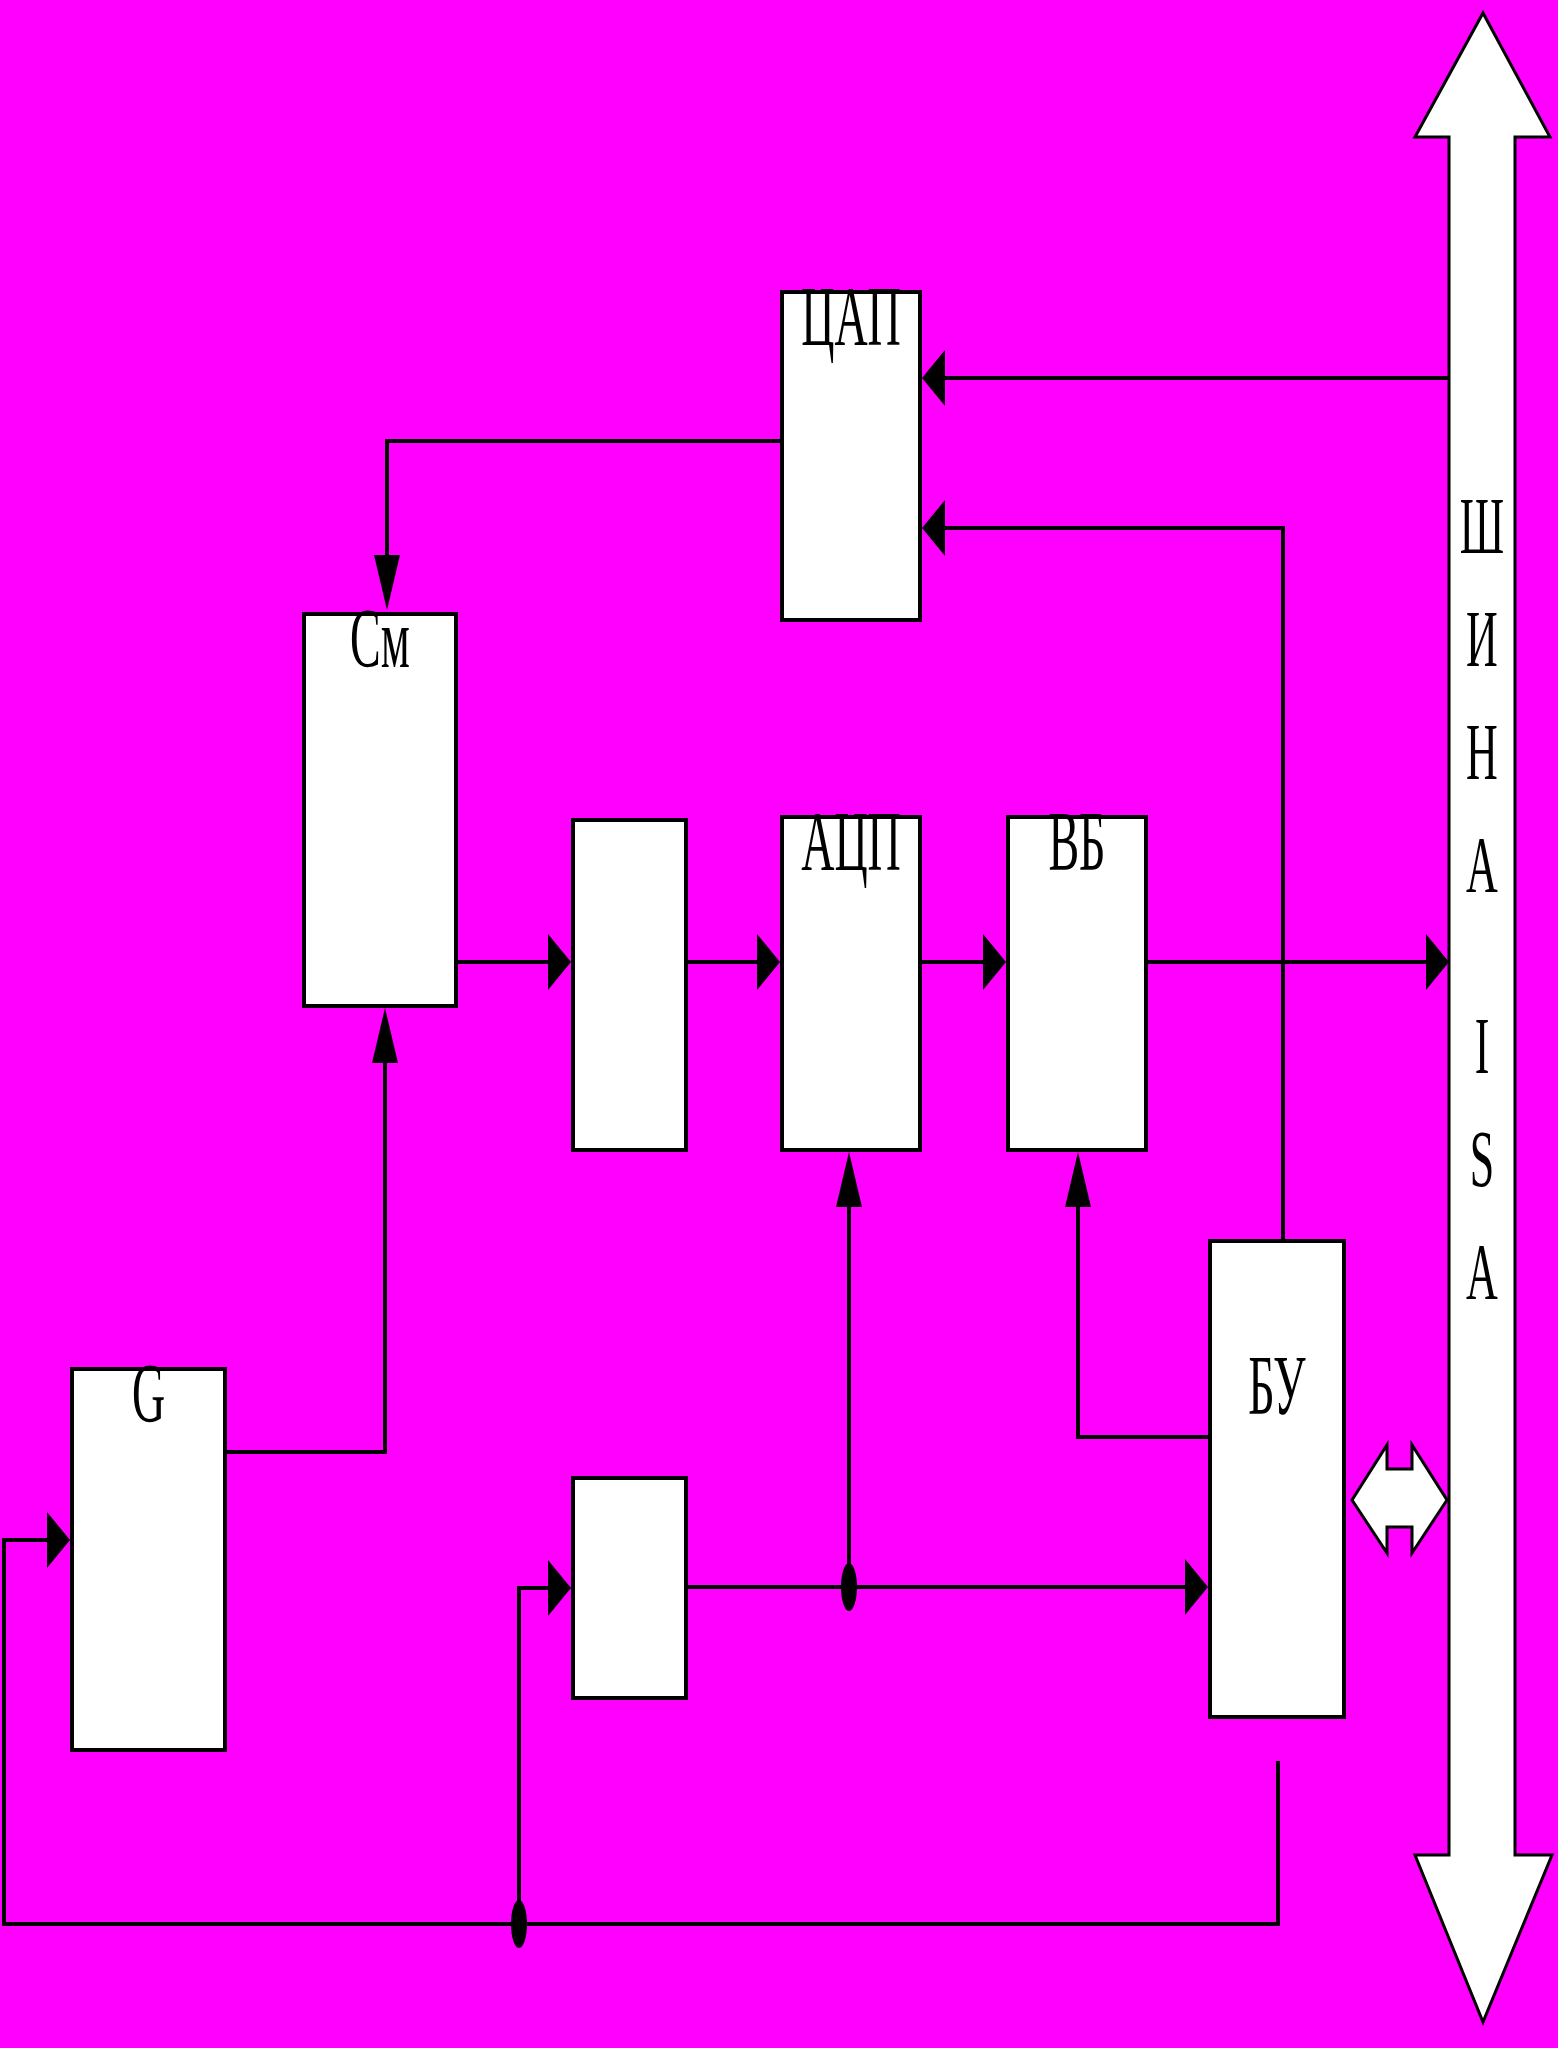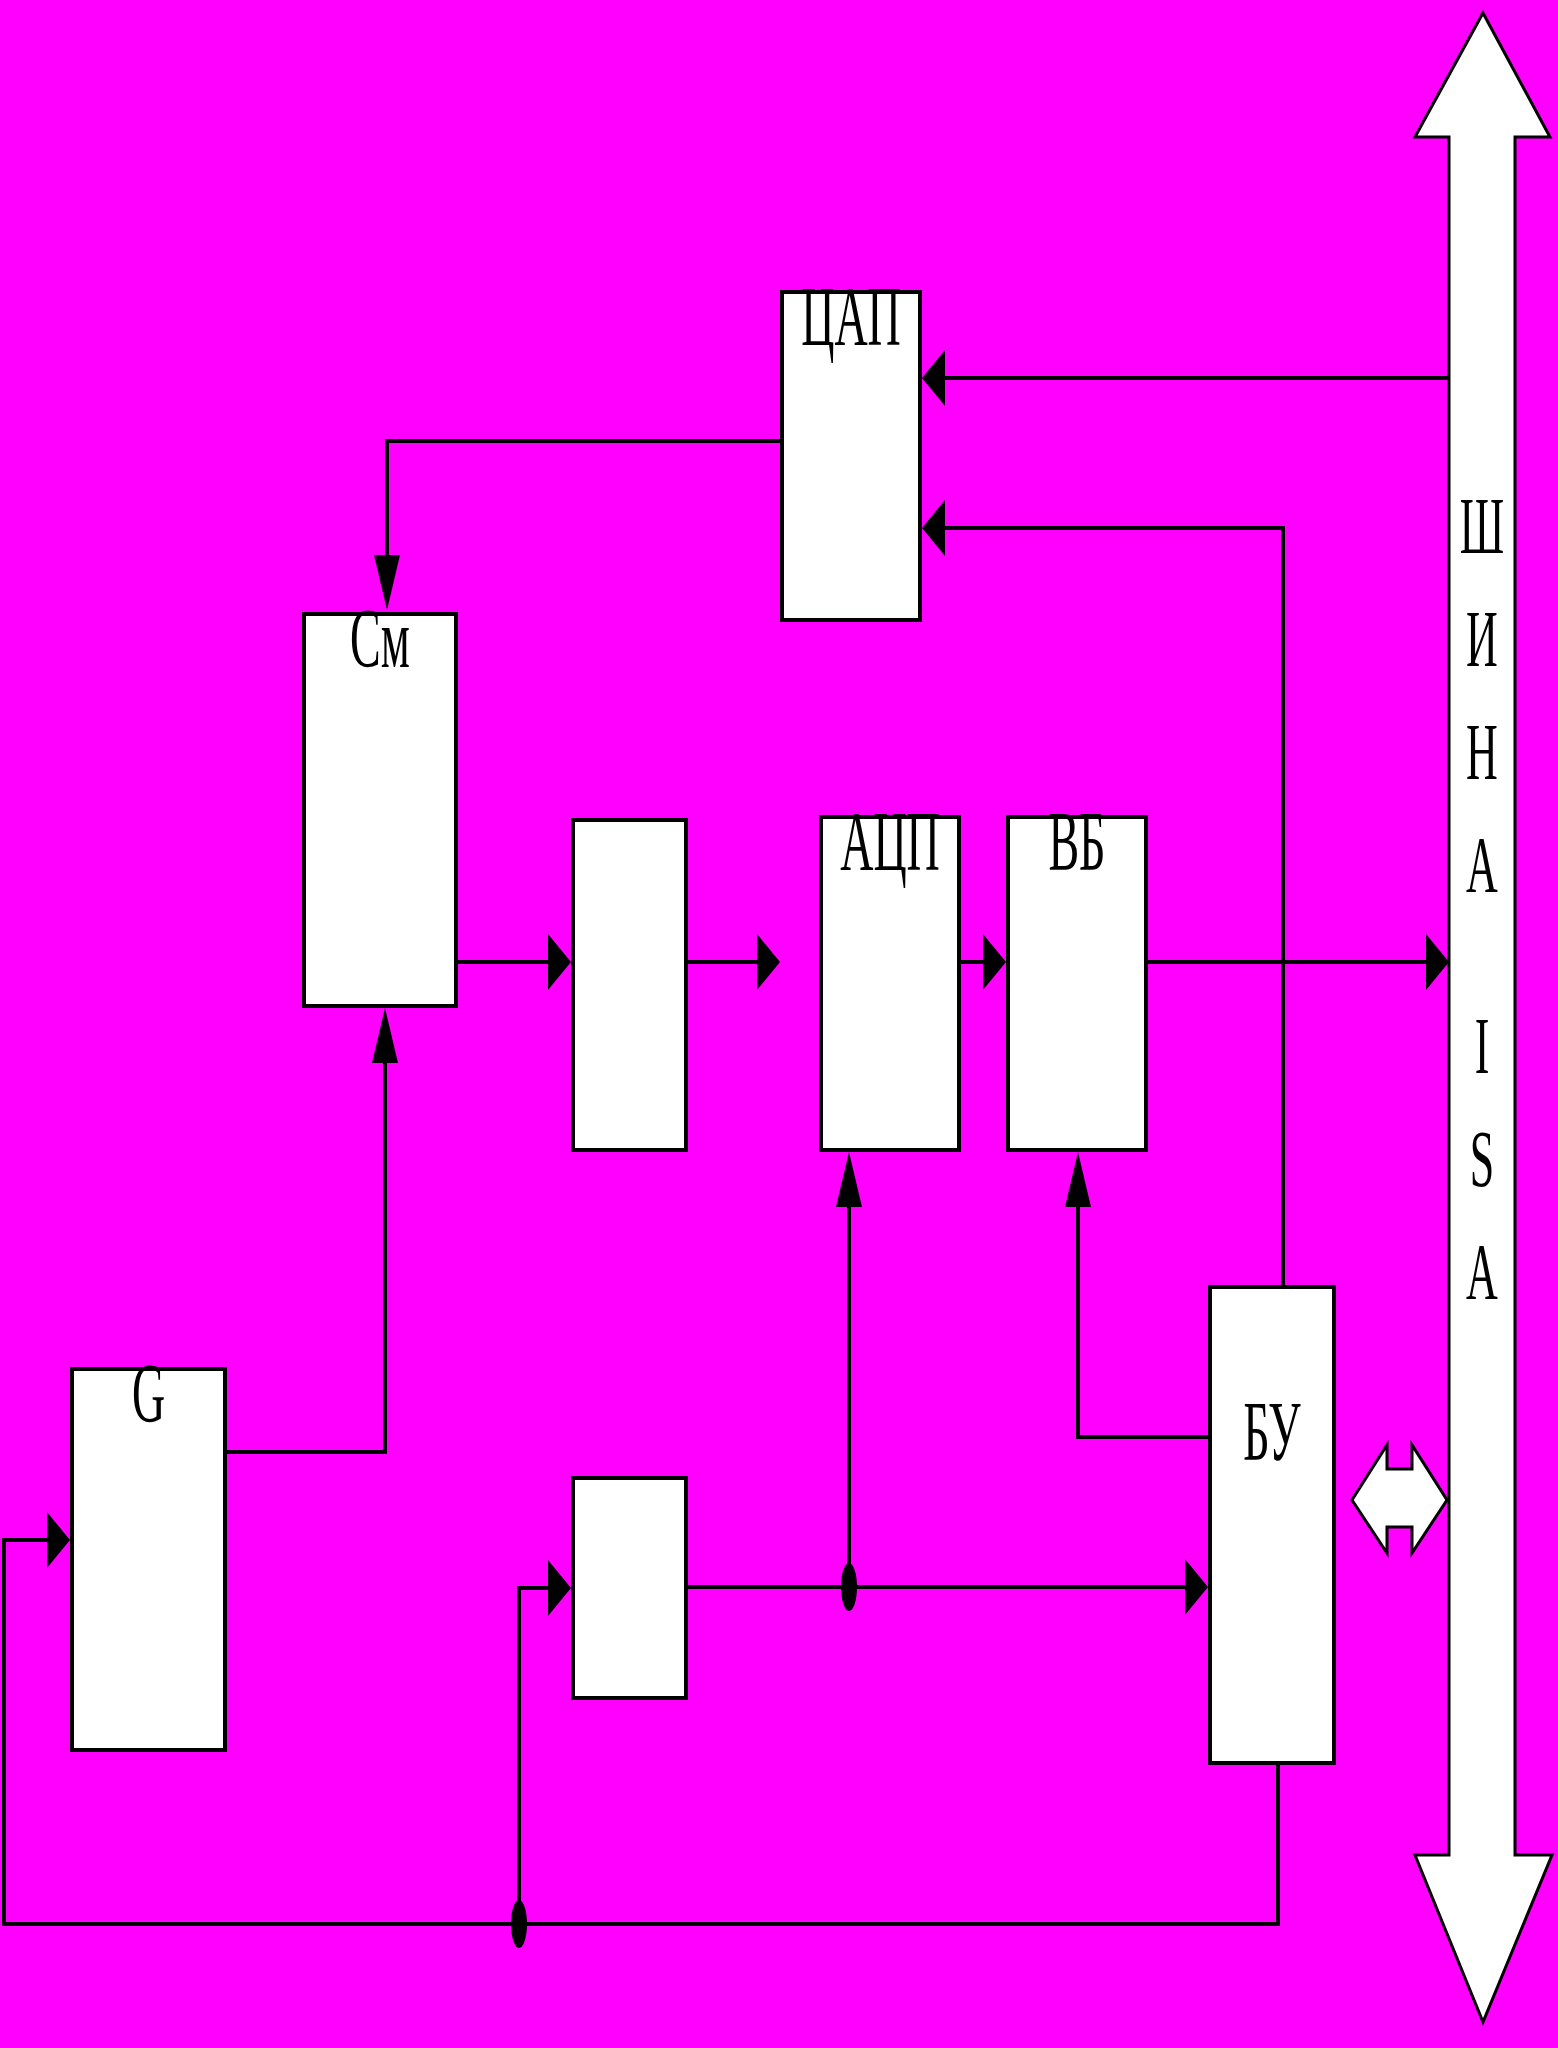--- a/index.html
+++ b/index.html
@@ -106,29 +106,29 @@
   </div>
 
   <div class="block" style="left:302px;top:612px;width:156px;height:396px;">
     <span class="lbl">См</span>
   </div>
 
   <div class="block" style="left:571px;top:818px;width:117px;height:334px;">
     <span class="lbl"></span>
   </div>
 
-  <div class="block" style="left:780px;top:815px;width:142px;height:337px;margin-left:39px;">
+  <div class="block" style="left:780px;top:815px;width:142px;height:337px;">
     <span class="lbl">АЦП</span>
   </div>
 
   <div class="block" style="left:1006px;top:815px;width:142px;height:337px;">
     <span class="lbl">ВБ</span>
   </div>
 
-  <div class="block block--control" style="left:1208px;top:1285px;width:128px;height:480px;text-align:right;">
+  <div class="block block--control" style="left:1208px;top:1239px;width:138px;height:480px;text-align:right;">
     <span class="lbl">БУ</span>
   </div>
 
   <div class="block" style="left:70px;top:1367px;width:157px;height:385px;">
     <span class="lbl">G</span>
   </div>
 
   <div class="block" style="left:571px;top:1476px;width:117px;height:224px;">
     <span class="lbl"></span>
   </div>

